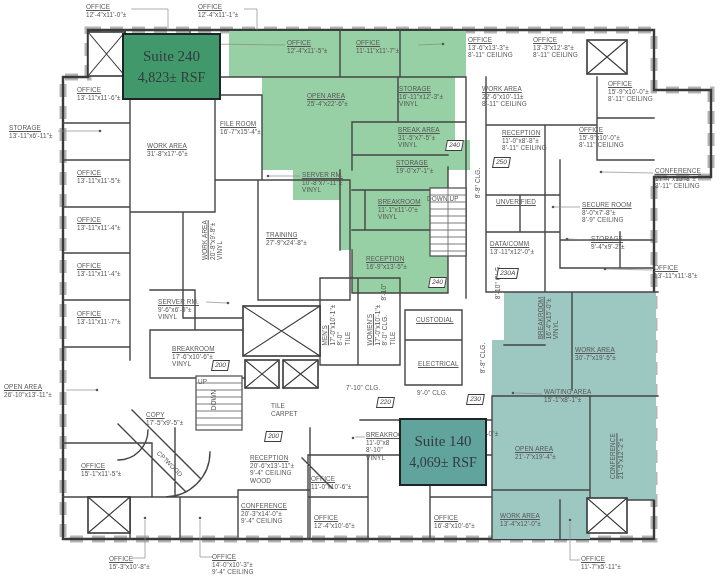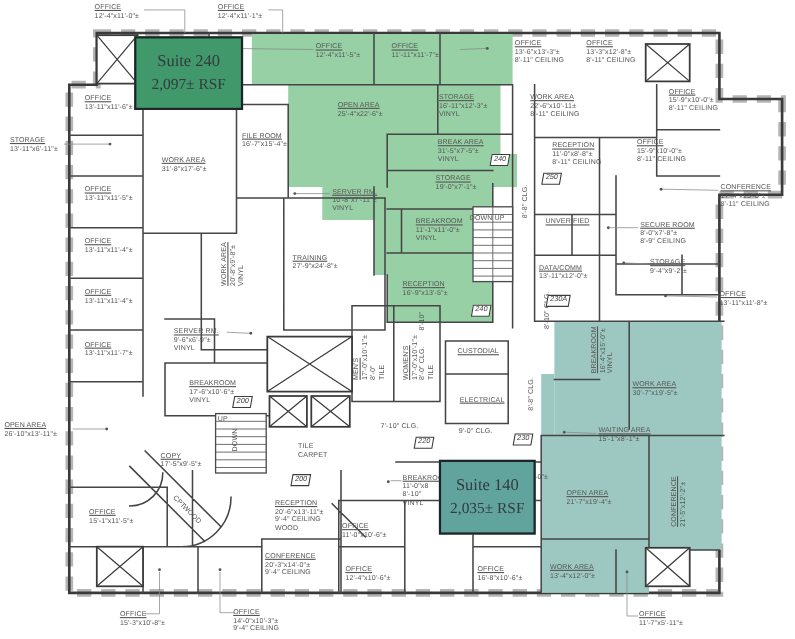--- a/index.html
+++ b/index.html
@@ -445,19 +445,19 @@
       <div class="tag" style="left: 429px; top: 277px;">240</div>
       <div class="tag" style="left: 497px; top: 268px;">230A</div>
       <div class="tag" style="left: 377px; top: 397px;">220</div>
       <div class="tag" style="left: 467px; top: 394px;">230</div>
       <div class="tag" style="left: 265px; top: 431px;">200</div>
       <div class="tag" style="left: 212px; top: 360px;">200</div>
     </div>
 
   <div class="suite-box" id="suite240">
     <div class="nm">Suite 240</div>
-    <div class="ar">2,097± RSF</div>
+    <div class="ar">4,823± RSF</div>
   </div>
   <div class="suite-box" id="suite230">
     <div class="nm">Suite 140</div>
-    <div class="ar">2,035± RSF</div>
+    <div class="ar">4,069± RSF</div>
   </div>
 </div>
 
 </body></html>

